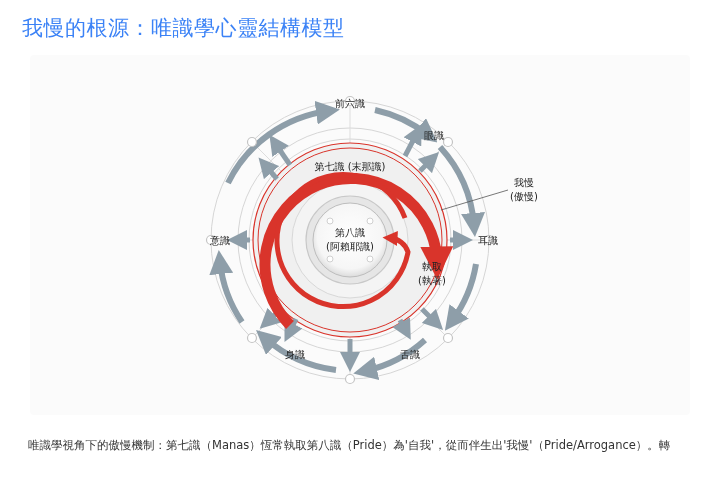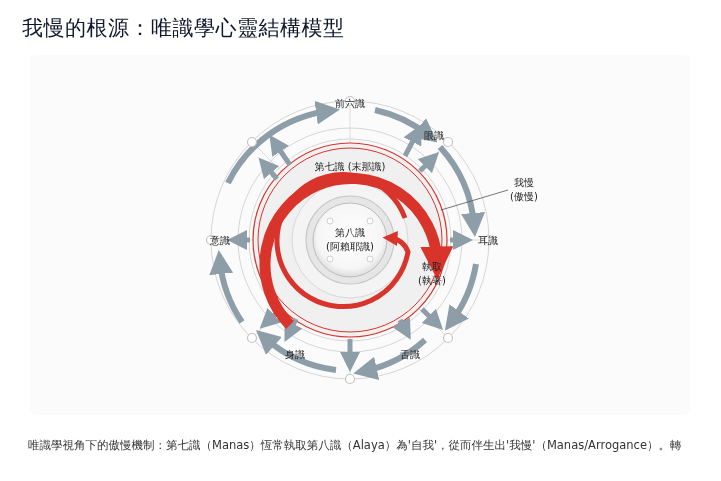--- a/index.html
+++ b/index.html
@@ -1,18 +1,18 @@
 <!DOCTYPE html>
 <html><head>
 <meta charset="utf-8">
 <style>
   html, body { margin: 0; padding: 0; background: #ffffff; }
   body { width: 721px; height: 481px; position: relative; overflow: hidden;
          font-family: "DejaVu Sans", "Liberation Sans", sans-serif; color: #222; }
-  .title { position: absolute; left: 22px; top: 14px; font-size: 21px; color: #0f172a;
+  .title { position: absolute; left: 22px; top: 14px; font-size: 21px; color: #3b82f6;
            letter-spacing: 0.5px; white-space: nowrap; }
   .diagram-panel { position: absolute; left: 30px; top: 55px; width: 660px; height: 360px;
                    background: #fbfbfb; border-radius: 4px; }
   svg.diagram { position: absolute; left: 0; top: 0; }
   .caption { position: absolute; left: 28px; top: 436px; width: 660px; font-size: 11.5px;
              line-height: 19px; color: #333; }
   .lbl { font-family: "DejaVu Sans", "Liberation Sans", sans-serif; fill: #222; }
 </style>
 </head>
 <body>
@@ -111,14 +111,14 @@
   <text class="lbl" x="350" y="170" font-size="10" text-anchor="middle">第七識 (末那識)</text>
   <text class="lbl" x="350" y="236" font-size="10" text-anchor="middle">第八識</text>
   <text class="lbl" x="350" y="250" font-size="10" text-anchor="middle">(阿賴耶識)</text>
   <text class="lbl" x="432" y="270" font-size="10" text-anchor="middle">執取</text>
   <text class="lbl" x="432" y="284" font-size="10" text-anchor="middle">(執著)</text>
   <text class="lbl" x="524" y="186" font-size="10" text-anchor="middle">我慢</text>
   <text class="lbl" x="524" y="200" font-size="10" text-anchor="middle">(傲慢)</text>
 </svg>
 
 <div class="caption">
-  <div>唯識學視角下的傲慢機制：第七識（Manas）恆常執取第八識（Alaya）為'自我'，從而伴生出'我慢'（Manas/Arrogance）。轉</div>
+  <div>唯識學視角下的傲慢機制：第七識（Manas）恆常執取第八識（Pride）為'自我'，從而伴生出'我慢'（Pride/Arrogance）。轉</div>
 </div>
 
 </body></html>

